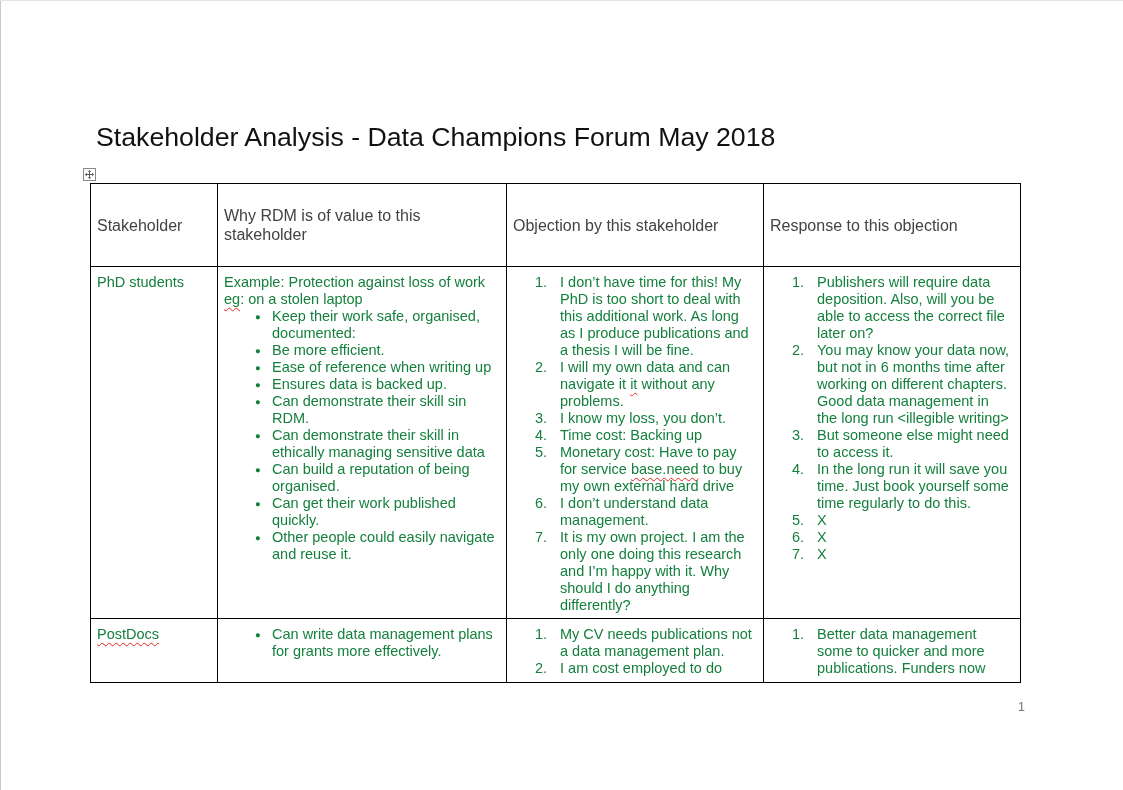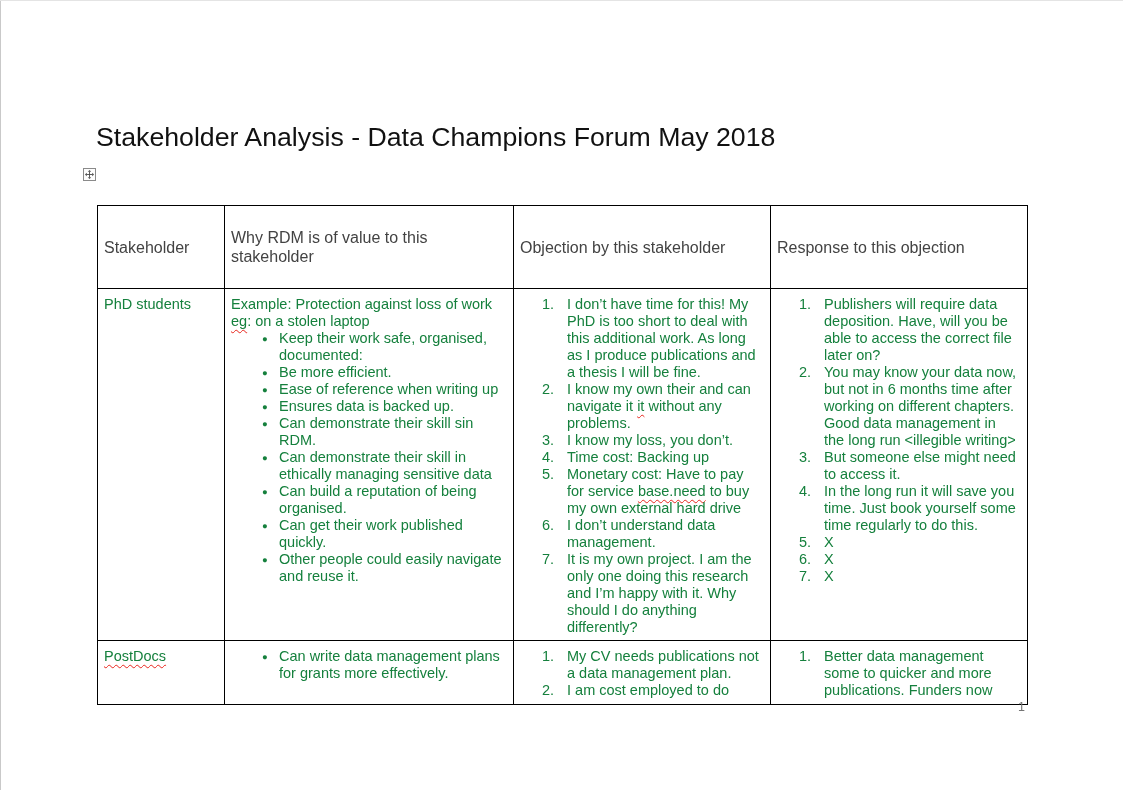--- a/index.html
+++ b/index.html
@@ -14,22 +14,22 @@
     position:absolute;left:96px;top:122px;font-size:26.7px;line-height:31px;
     font-weight:400;color:#111;white-space:nowrap;text-align:center;
   }
 
   .table-handle{
     position:absolute;left:83px;top:168px;width:13px;height:13px;box-sizing:border-box;
     border:1px solid #8a8a8a;background:#fdfdfd;display:flex;align-items:center;justify-content:center;
   }
 
   table.main{
-    position:absolute;left:97px;top:183px;width:930px;
-    border-collapse:collapse;table-layout:fixed;margin-top:22px;
+    position:absolute;left:90px;top:183px;width:930px;
+    border-collapse:collapse;table-layout:fixed;
   }
   table.main th, table.main td{border:1.5px solid #000;}
 
   th{
     font-size:16px;line-height:19px;font-weight:400;color:#434343;
     text-align:left;vertical-align:middle;padding:6px;
   }
   tr.hd{height:83px;}
   tr.r0{height:352px;}
   tr.r1{height:62px;}
@@ -107,31 +107,31 @@
             <div class="blk blk-bullet"><span class="marker">●</span><span><span>Can demonstrate their skill sin RDM.</span></span></div>
             <div class="blk blk-bullet"><span class="marker">●</span><span><span>Can demonstrate their skill in ethically managing sensitive data</span></span></div>
             <div class="blk blk-bullet"><span class="marker">●</span><span><span>Can build a reputation of being organised.</span></span></div>
             <div class="blk blk-bullet"><span class="marker">●</span><span><span>Can get their work published quickly.</span></span></div>
             <div class="blk blk-bullet"><span class="marker">●</span><span><span>Other people could easily navigate and reuse it.</span></span></div>
           </div>
         </td>
     <td>
           <div class="cellc">
             <div class="blk blk-num"><span class="marker">1.</span><span><span>I </span><span class="sq-blue">don’t</span><span> have time for this! My PhD is too short to deal with this additional work. As long as I produce publications and a </span><span class="sq-blue">thesis</span><span> I will be fine.</span></span></div>
-            <div class="blk blk-num"><span class="marker">2.</span><span><span>I know my own their and can navigate it </span><span class="sq-red">it</span><span> without any problems.</span></span></div>
+            <div class="blk blk-num"><span class="marker">2.</span><span><span>I will my own data and can navigate it </span><span class="sq-red">it</span><span> without any problems.</span></span></div>
             <div class="blk blk-num"><span class="marker">3.</span><span><span>I know my loss, you </span><span class="sq-blue">don’t</span><span>.</span></span></div>
             <div class="blk blk-num"><span class="marker">4.</span><span><span>Time cost: Backing up</span></span></div>
             <div class="blk blk-num"><span class="marker">5.</span><span><span>Monetary cost: Have to pay for service </span><span class="sq-red">base.need</span><span> to buy my own external hard drive</span></span></div>
             <div class="blk blk-num"><span class="marker">6.</span><span><span>I </span><span class="sq-blue">don’t</span><span> understand data management.</span></span></div>
             <div class="blk blk-num"><span class="marker">7.</span><span><span>It is my own project. I am the only one doing this research and </span><span class="sq-blue">I’m</span><span> happy with it. Why should I do anything differently?</span></span></div>
           </div>
         </td>
     <td>
           <div class="cellc">
-            <div class="blk blk-num"><span class="marker">1.</span><span><span>Publishers will require data deposition. </span><span class="sq-blue">Have,</span><span> will you be able to access the correct file later on?</span></span></div>
+            <div class="blk blk-num"><span class="marker">1.</span><span><span>Publishers will require data deposition. </span><span class="sq-blue">Also,</span><span> will you be able to access the correct file later on?</span></span></div>
             <div class="blk blk-num"><span class="marker">2.</span><span><span>You may know your data now, but not in 6 </span><span class="sq-blue">months time</span><span> after working on different chapters. Good data management in the long run &lt;illegible writing&gt;</span></span></div>
             <div class="blk blk-num"><span class="marker">3.</span><span><span class="sq-blue">But</span><span> someone else might need to access it.</span></span></div>
             <div class="blk blk-num"><span class="marker">4.</span><span><span>In the long run it will </span><span class="sq-blue">save</span><span> you time. Just book yourself some time regularly to do this.</span></span></div>
             <div class="blk blk-num"><span class="marker">5.</span><span><span>X</span></span></div>
             <div class="blk blk-num"><span class="marker">6.</span><span><span>X</span></span></div>
             <div class="blk blk-num"><span class="marker">7.</span><span><span>X</span></span></div>
           </div>
         </td>
   </tr>
   <tr class="r1 hrow2">

